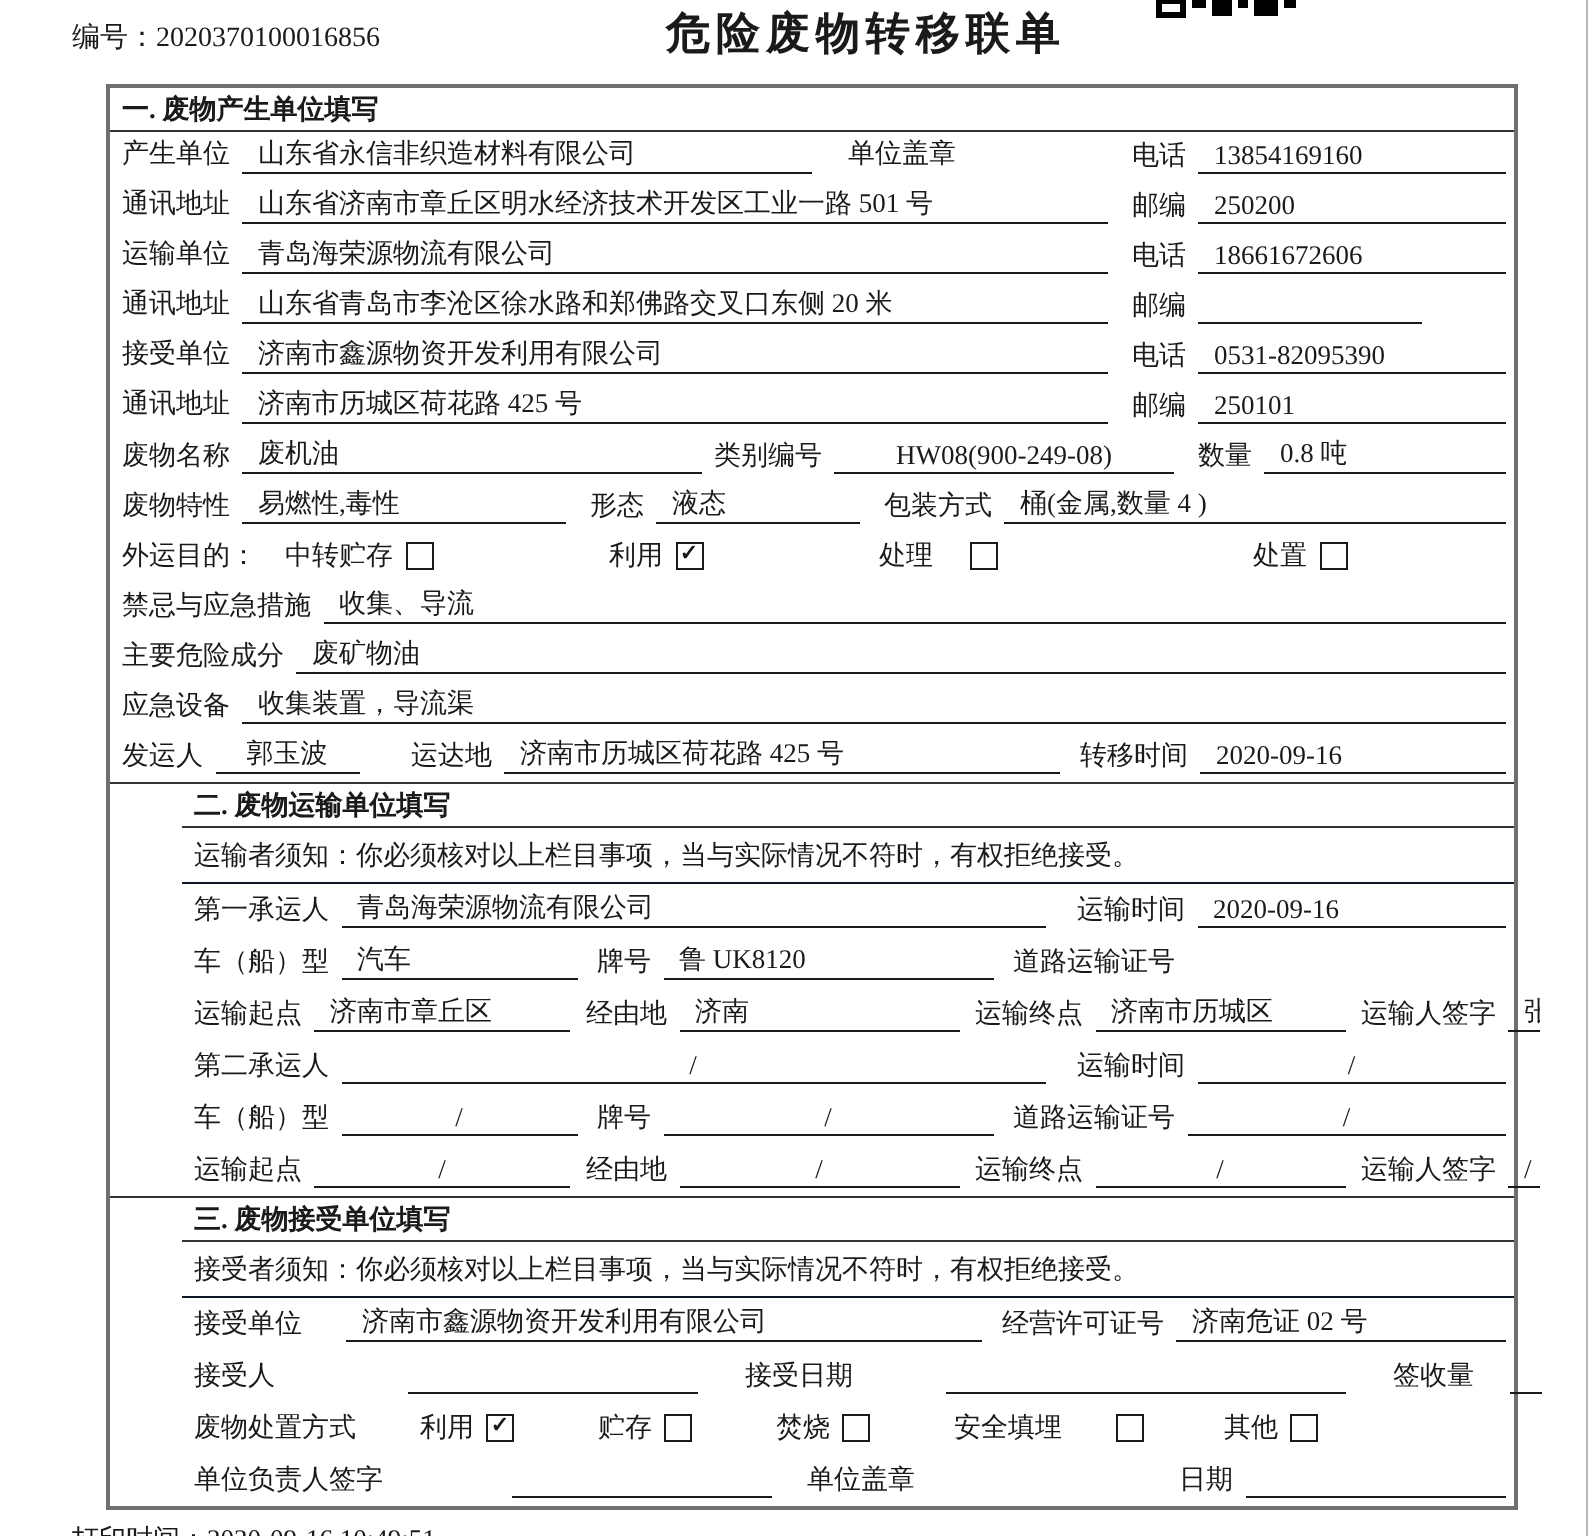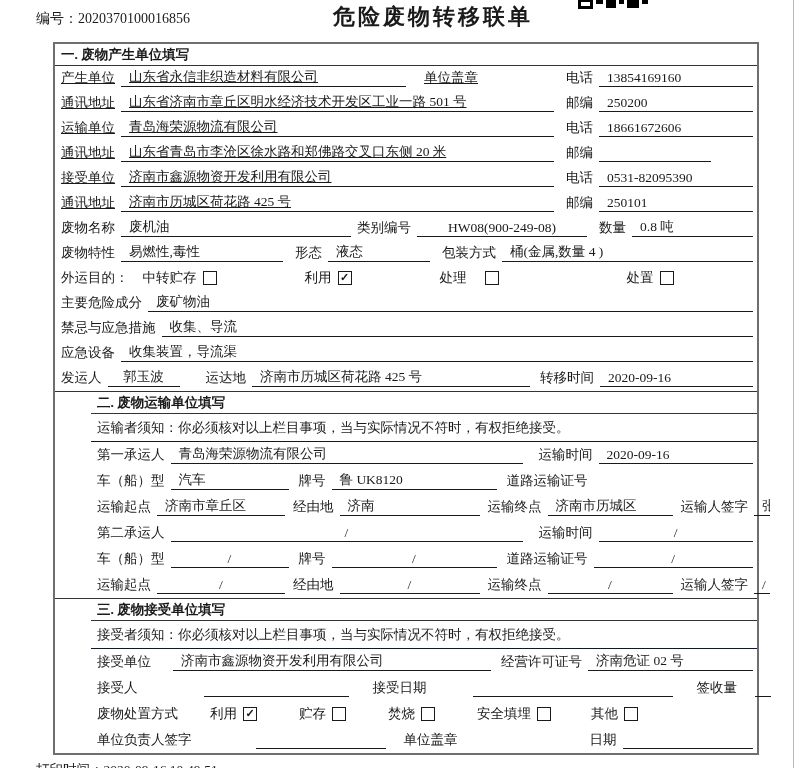--- a/index.html
+++ b/index.html
@@ -20,21 +20,21 @@
   .form-table{margin:2px 37px 0 53px;border:2px solid #6f6f6f;background:#fff;}
   .section + .section{border-top:1px solid #333;padding-left:36px;}
   .sec-h{font-weight:bold;height:21px;line-height:21px;padding:0 6px;border-bottom:1px solid #333;font-size:13.5px;}
   .notice{height:27px;line-height:27px;padding:0 6px;border-bottom:1px solid #0f172a;white-space:nowrap;}
   .row{display:flex;align-items:flex-end;height:25px;padding:0 4px 4px 4px;box-sizing:border-box;}
   .s23 .row{height:26px;}
   .lbl{white-space:nowrap;padding:0 6px 0 2px;flex:0 0 auto;}
   .u{border-bottom:1px solid #1a1a1a;padding:0 8px;white-space:nowrap;overflow:hidden;box-sizing:border-box;flex:0 0 auto;}
   .u.grow{flex:1 1 auto;}
   .u.ctr{text-align:center;}
-  .left505{flex:0 0 505px;display:flex;align-items:flex-end;text-decoration:underline;}
+  .left505{flex:0 0 505px;display:flex;align-items:flex-start;}
   .plain{white-space:nowrap;padding:0 4px;}
   .cb{display:inline-block;width:12px;height:12px;border:1.5px solid #1a1a1a;line-height:11px;text-align:center;font-size:11px;font-weight:bold;margin-left:6px;vertical-align:-1px;box-sizing:content-box;}
   .opt{white-space:nowrap;display:flex;align-items:center;}
   .footer{margin:6px 0 0 36px;font-size:13.5px;white-space:nowrap;}
 </style>
 </head>
 <body>
 
 <div class="page-edge"></div>
 
@@ -143,27 +143,27 @@
         <span>处理</span>
         <span class="cb"></span>
       </span>
       <span class="opt" style="margin-left:128px;">
         <span>处置</span>
         <span class="cb"></span>
       </span>
     </div>
 
     <div class="row">
+      <span class="lbl">禁忌与应急措施</span>
+      <span class="u grow">收集、导流</span>
+    </div>
+
+    <div class="row">
       <span class="lbl">主要危险成分</span>
       <span class="u grow">废矿物油</span>
-    </div>
-
-    <div class="row">
-      <span class="lbl">禁忌与应急措施</span>
-      <span class="u grow">收集、导流</span>
     </div>
 
     <div class="row">
       <span class="lbl">应急设备</span>
       <span class="u grow">收集装置，导流渠</span>
     </div>
 
     <div class="row">
       <span class="lbl">发运人</span>
       <span class="u" style="width:72px;text-align:center;">郭玉波</span>
@@ -259,21 +259,21 @@
         <span class="cb">✓</span>
       </span>
       <span class="opt" style="margin-left:42px;">
         <span>贮存</span>
         <span class="cb"></span>
       </span>
       <span class="opt" style="margin-left:42px;">
         <span>焚烧</span>
         <span class="cb"></span>
       </span>
-      <span class="opt" style="margin-left:42px;">
+      <span class="opt" style="margin-left:42px;gap:21px;">
         <span>安全填埋</span>
         <span class="cb"></span>
       </span>
       <span class="opt" style="margin-left:40px;">
         <span>其他</span>
         <span class="cb"></span>
       </span>
     </div>
 
     <div class="row">

